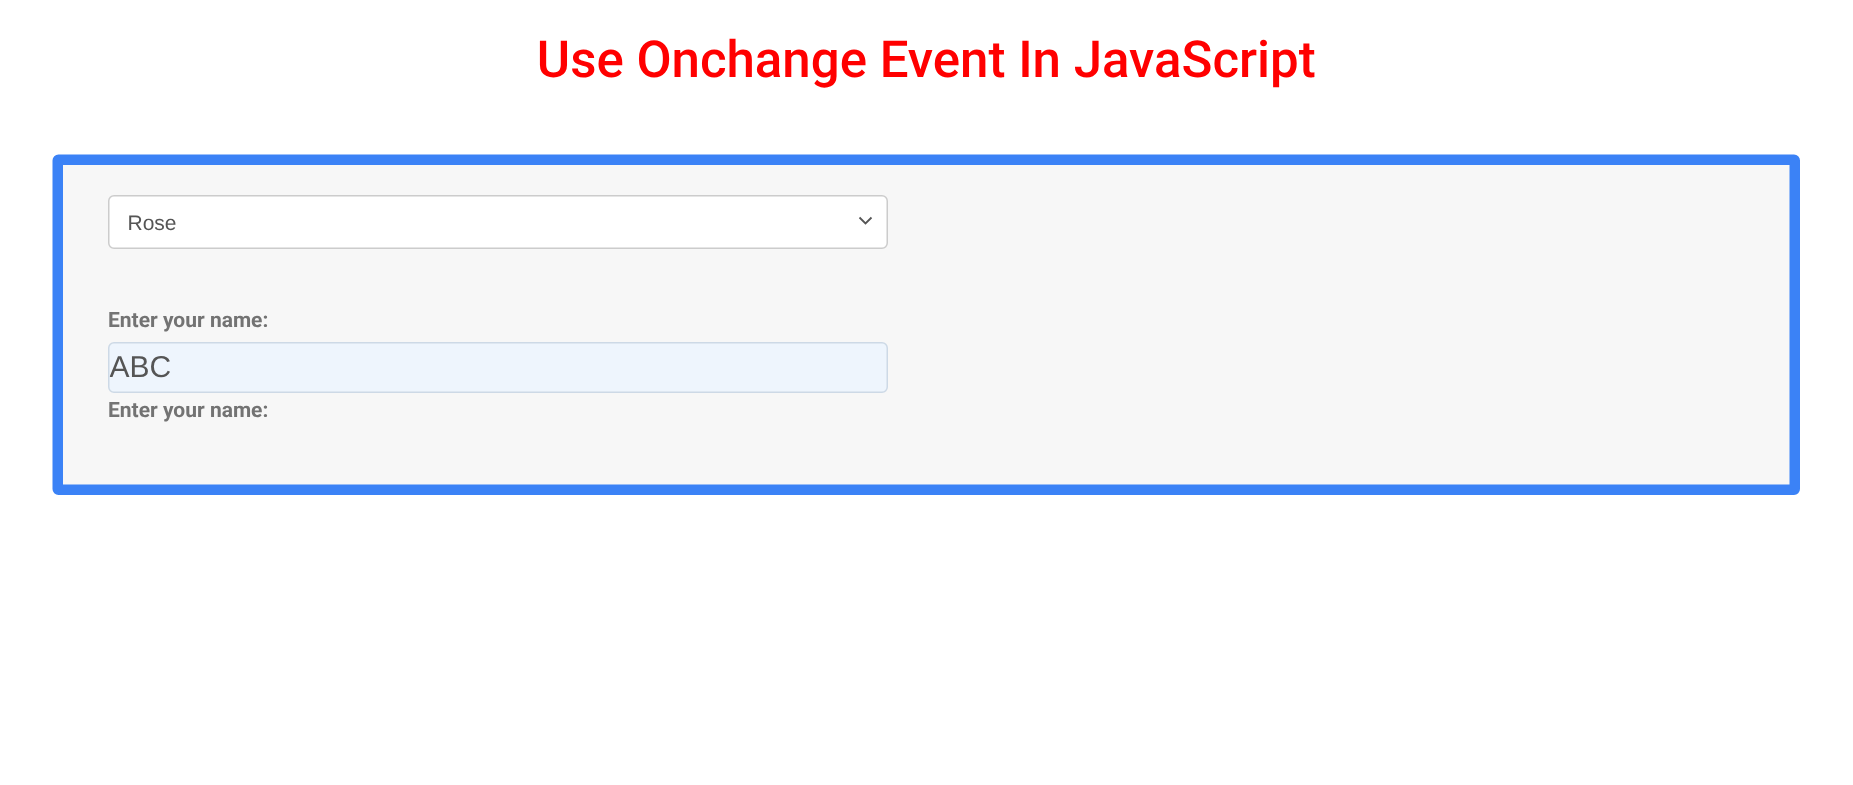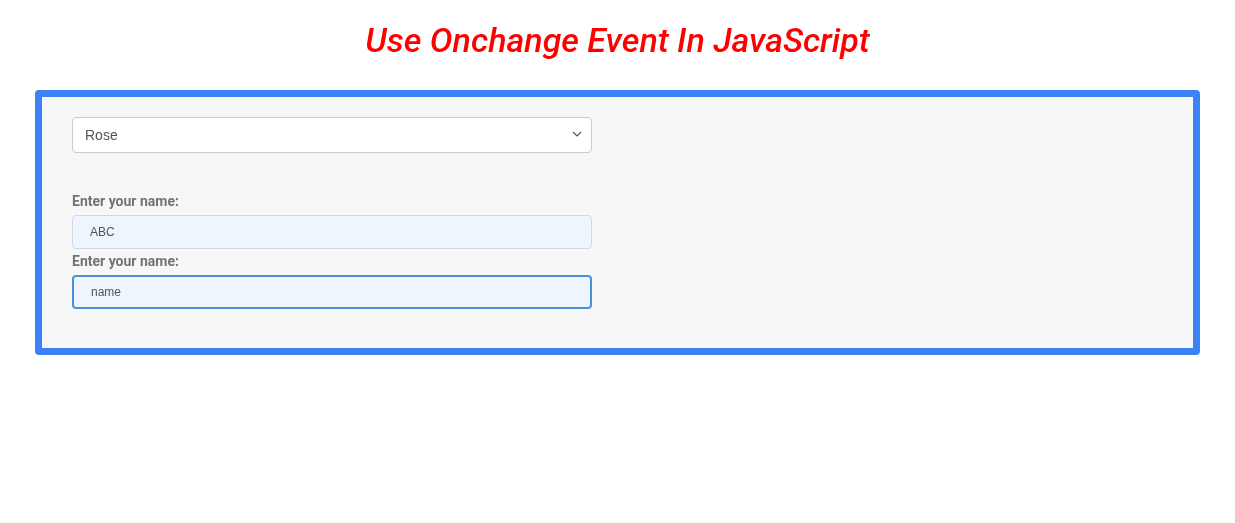--- a/index.html
+++ b/index.html
@@ -10,22 +10,21 @@
     body {
       font-family: -apple-system, BlinkMacSystemFont, "Segoe UI", Roboto, "Helvetica Neue", Arial, sans-serif;
       background: #ffffff;
       padding: 20px 35px;
     }
     .page-title {
       text-align: center;
       color: #ff0000;
       font-size: 34px;
       font-weight: 500;
-      margin-bottom: 30px;
-      font-style: italic;
+      margin-bottom: 43px;
     }
     .panel {
       background: #f7f7f7;
       border: 7px solid #3b82f6;
       border-radius: 4px;
       padding: 20px 30px 35px 30px;
     }
     .select-wrapper {
       margin-bottom: 40px;
     }
@@ -69,22 +68,22 @@
     .form-label {
       display: block;
       font-size: 14px;
       font-weight: 700;
       color: #737373;
       margin-bottom: 6px;
     }
     .text-input {
       width: 520px;
       height: 34px;
-      padding: 6px 17px;
-      font-size: 12px;
+      padding: 6px 0;
+      font-size: 20px;
       color: #555;
       background: #eef5fd;
       border: 1px solid #cdd9e6;
       border-radius: 4px;
     }
     .text-input.focused {
       border: 2px solid #4a8fd9;
       background: #eef5fd;
       outline: none;
     }
@@ -110,16 +109,15 @@
   </div>
 
 
   <div class="form-group">
     <label class="form-label">Enter your name:</label>
     <input type="text" class="text-input" value="ABC" style="">
   </div>
 
   <div class="form-group">
     <label class="form-label">Enter your name:</label>
-    <input type="text" class="text-input focused" value="name" style="">
   </div>
 
 </div>
 
 </body></html>

